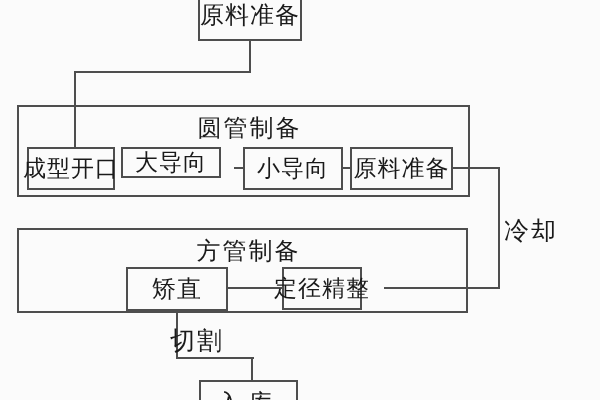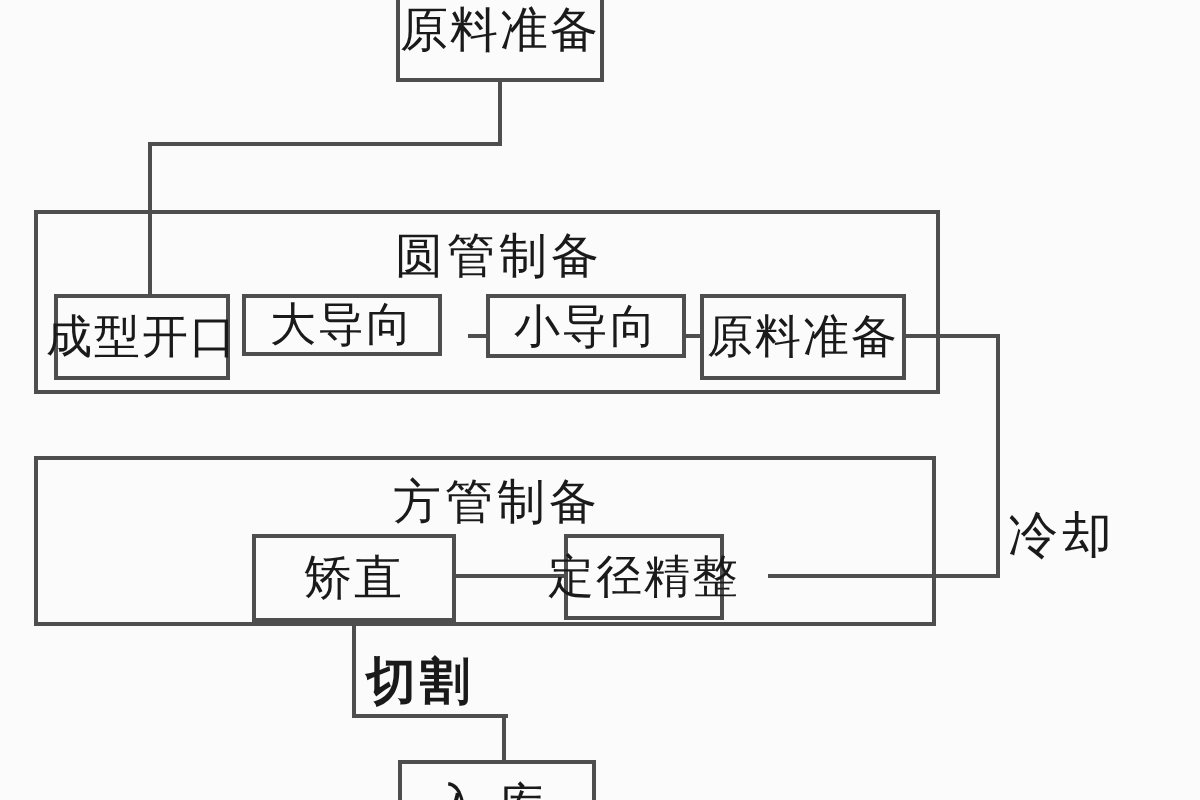--- a/index.html
+++ b/index.html
@@ -79,27 +79,27 @@
   <div class="line" style="left:176px; top:310px; width:2px; height:49px;"></div>
   <div class="line" style="left:176px; top:357px; width:78px; height:2px;"></div>
   <div class="line" style="left:251px; top:357px; width:2px; height:25px;"></div>
 
   <div class="node" style="left:198px; top:-12px; width:104px; height:53px; font-size:24px;">原料准备</div>
 
   <div class="node" style="left:27px; top:147px; width:88px; height:43px;">成型开口</div>
 
   <div class="node" style="left:121px; top:147px; width:100px; height:31px;">大导向</div>
 
-  <div class="node" style="left:243px; top:147px; width:100px; height:32px;">小导向</div>
+  <div class="node" style="left:243px; top:147px; width:100px; height:43px;">小导向</div>
 
   <div class="node" style="left:350px; top:147px; width:103px; height:43px;">原料准备</div>
 
   <div class="node" style="left:126px; top:267px; width:102px; height:44px; font-size:24px;">矫直</div>
 
   <div class="node" style="left:282px; top:267px; width:80px; height:43px;">定径精整</div>
 
   <div class="node" style="left:199px; top:380px; width:99px; height:46px; font-size:24px; letter-spacing:8px;">入库</div>
 
-  <div class="edge-label" style="left:504px; top:214px;margin-top:37px;">冷却</div>
+  <div class="edge-label" style="left:504px; top:214px;">冷却</div>
 
-  <div class="edge-label" style="left:183px; top:324px;font-weight:bold;">切割</div>
+  <div class="edge-label" style="left:170px; top:324px;">切割</div>
 
 </div>
 
 </body></html>

